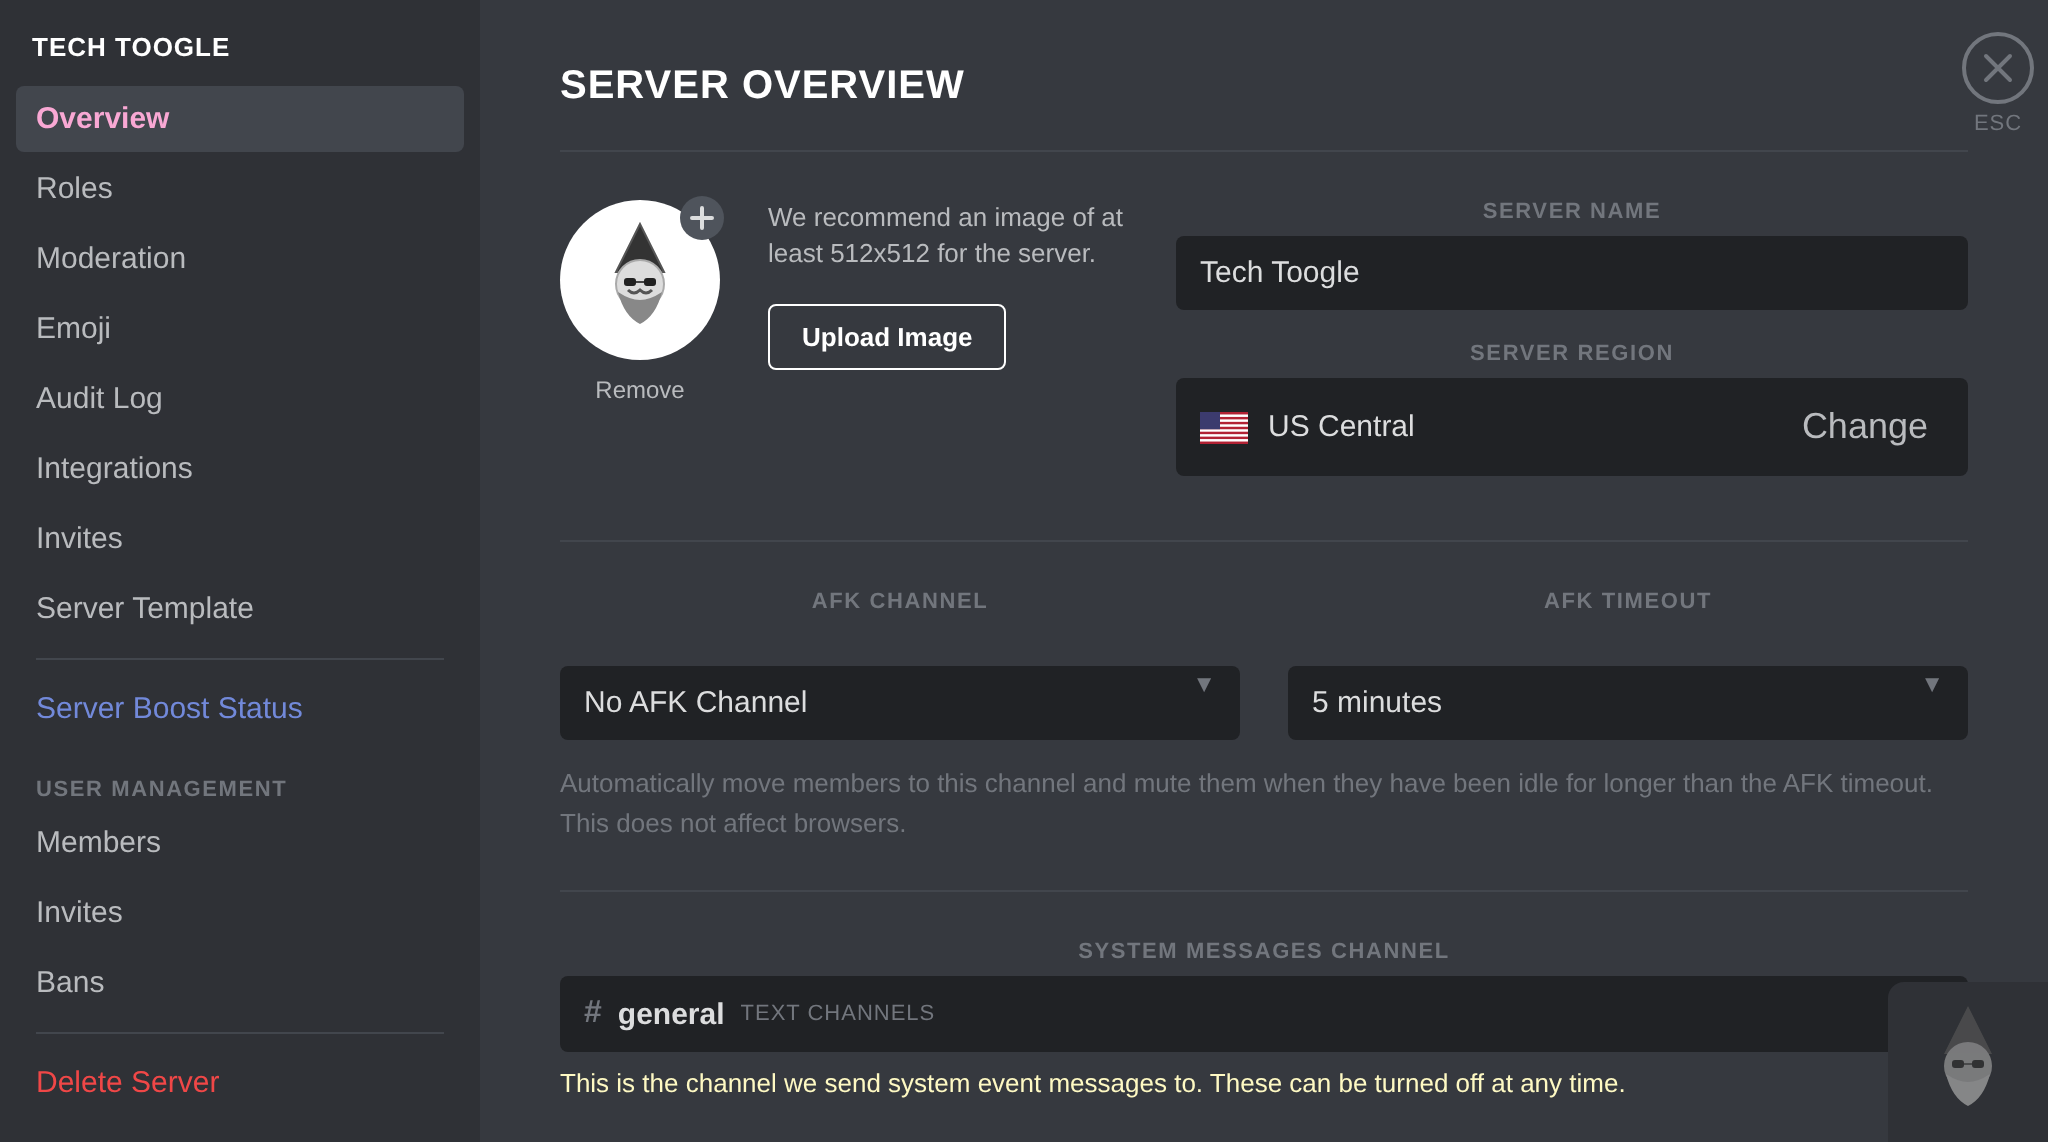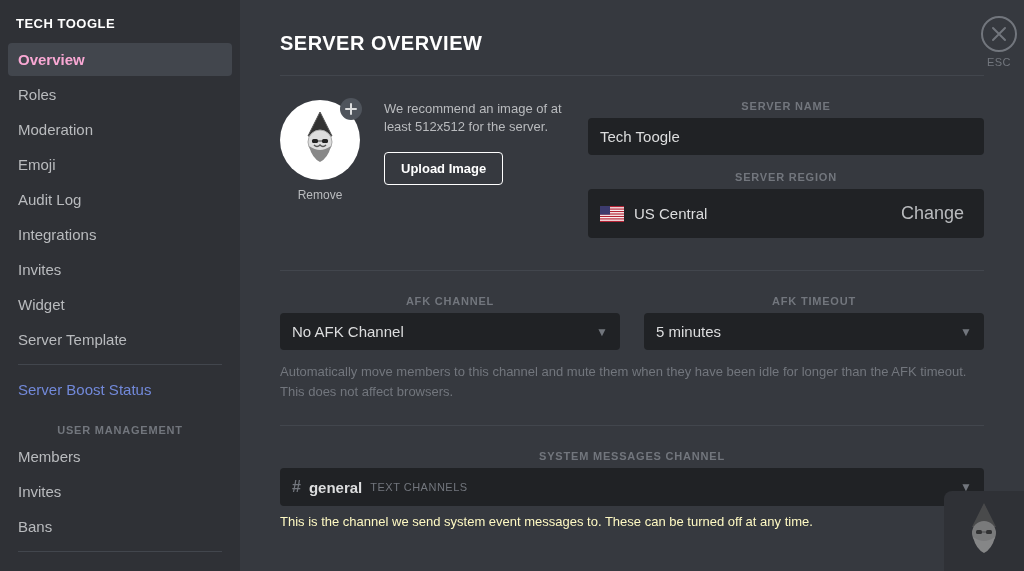--- a/index.html
+++ b/index.html
@@ -56,21 +56,20 @@
       color: #f04747;
     }
 
     .sidebar-section-label {
       font-size: 11px;
       font-weight: 700;
       color: #72767d;
       text-transform: uppercase;
       letter-spacing: 0.8px;
       padding: 16px 10px 4px 10px;
-      text-align: center;
     }
 
     .sidebar-divider {
       height: 1px;
       background: #42464d;
       margin: 8px 10px;
     }
 
     
     .main-content {
@@ -262,20 +261,21 @@
       background: #202225;
       border: none;
       border-radius: 4px;
       padding: 10px 36px 10px 12px;
       color: #dcddde;
       font-size: 15px;
       width: 100%;
       appearance: none;
       cursor: pointer;
       outline: none;
+      margin-top: 20px;
     }
 
     .select-arrow {
       position: absolute;
       right: 12px;
       top: 50%;
       transform: translateY(-50%);
       color: #72767d;
       pointer-events: none;
       font-size: 12px;
@@ -413,23 +413,20 @@
       <span>Emoji</span>
     </div>
     <div class="sidebar-item">
       <span>Audit Log</span>
     </div>
     <div class="sidebar-item">
       <span>Integrations</span>
     </div>
     <div class="sidebar-item">
       <span>Invites</span>
-    </div>
-    <div class="sidebar-item">
-      <span>Widget</span>
     </div>
     <div class="sidebar-item">
       <span>Server Template</span>
     </div>
 
     <div class="sidebar-divider"></div>
 
     <div class="sidebar-item accent">
       <span>Server Boost Status</span>
     </div>

